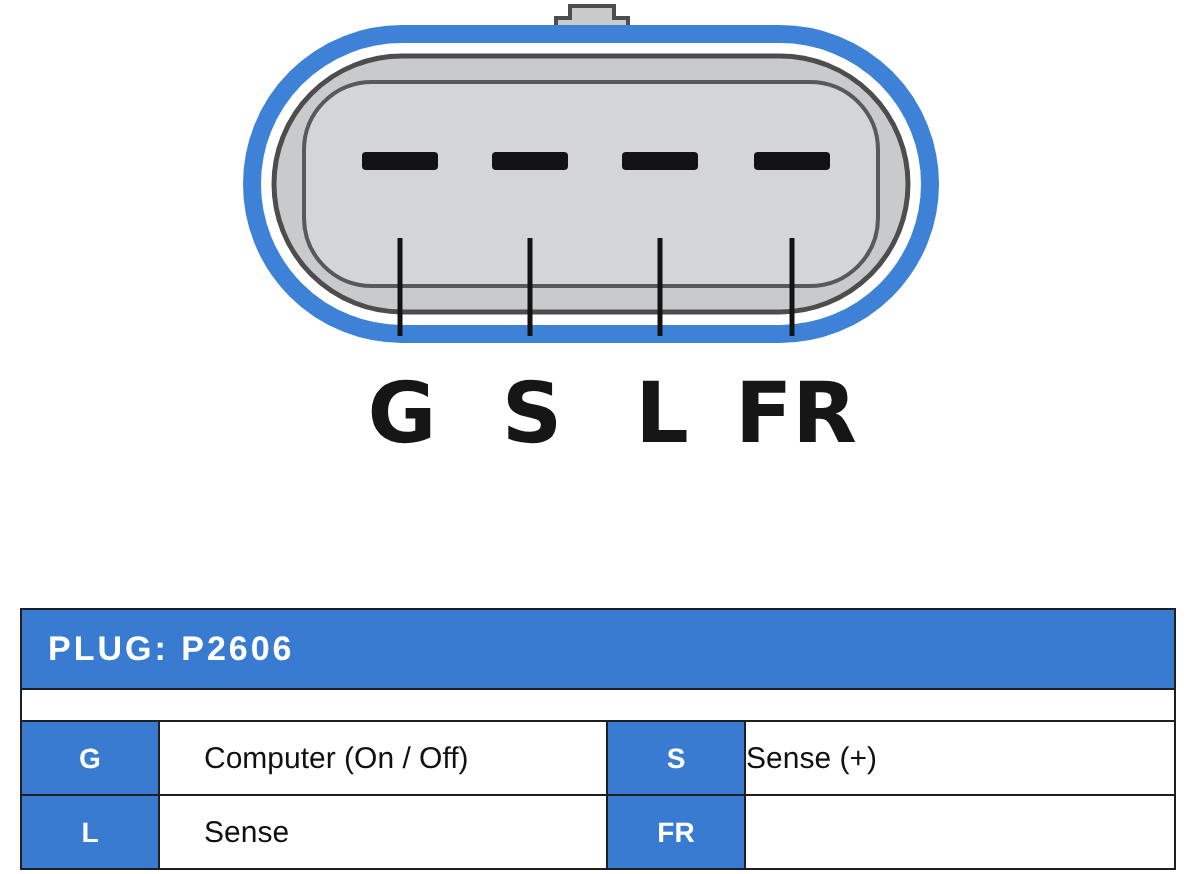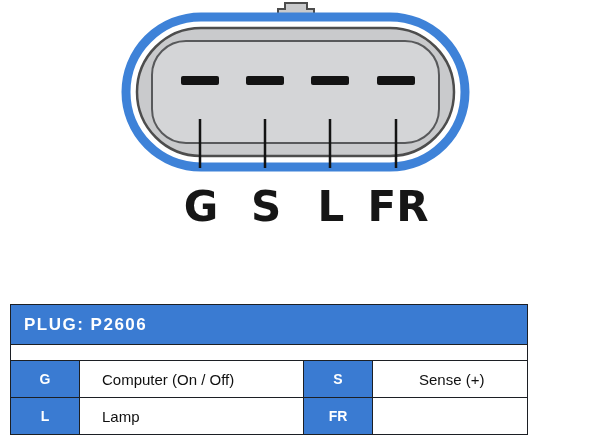--- a/index.html
+++ b/index.html
@@ -15,21 +15,21 @@
   
   .diagram{position:absolute;left:0;top:0;width:600px;height:250px;}
   .diagram svg{position:absolute;left:0;top:0;}
   .pin-label{
     position:absolute;top:186px;transform:translateX(-50%);
     font-family:"DejaVu Sans", sans-serif;
     font-weight:bold;font-size:42px;color:#161616;line-height:1;
   }
   
   .plug-table{
-    position:absolute;left:10px;top:304px;width:518px;
+    position:absolute;left:10px;top:304px;width:578px;
     border:1px solid var(--border-dark);
     background:#ffffff;box-sizing:border-box;
   }
   .t-header{
     height:39px;background:var(--accent-blue);
     display:flex;align-items:center;
     border-bottom:1px solid var(--border-dark);
   }
   .t-header span{
     color:#ffffff;font-weight:bold;font-size:17px;
@@ -41,21 +41,21 @@
     height:36px;border-top:1px solid var(--border-dark);
   }
   .t-cell{display:flex;align-items:center;box-sizing:border-box;}
   .t-pin{
     background:var(--accent-blue);color:#ffffff;
     font-weight:bold;font-size:14px;justify-content:center;
     border-right:1px solid var(--border-dark);
   }
   .t-desc{font-size:15px;color:#101010;background:#ffffff;}
   .t-desc.mid{border-right:1px solid var(--border-dark);padding-left:22px;}
-  .t-desc.end{margin-left:46px;}
+  .t-desc.end{}
 </style>
 </head>
 <body>
 
 <div class="diagram">
   <svg width="600" height="180" viewBox="0 0 600 180" aria-hidden="true">
 
     <path d="M278 30 L278 9 L285 9 L285 3 L307 3 L307 9 L314 9 L314 30 Z" fill="#c9cacc" stroke="#4d4d4d" stroke-width="2"></path>
 
     <rect x="126" y="17" width="339" height="150" rx="75" fill="#ffffff" stroke="#3e82d8" stroke-width="9"></rect>
@@ -89,16 +89,16 @@
 
   <div class="t-row">
     <div class="t-cell t-pin">G</div>
     <div class="t-cell t-desc mid">Computer (On / Off)</div>
     <div class="t-cell t-pin">S</div>
     <div class="t-cell t-desc end">Sense (+)</div>
   </div>
 
   <div class="t-row">
     <div class="t-cell t-pin">L</div>
-    <div class="t-cell t-desc mid">Lamp</div>
+    <div class="t-cell t-desc mid">Sense</div>
     <div class="t-cell t-pin">FR</div>
   </div>
 </div>
 
 </body></html>

